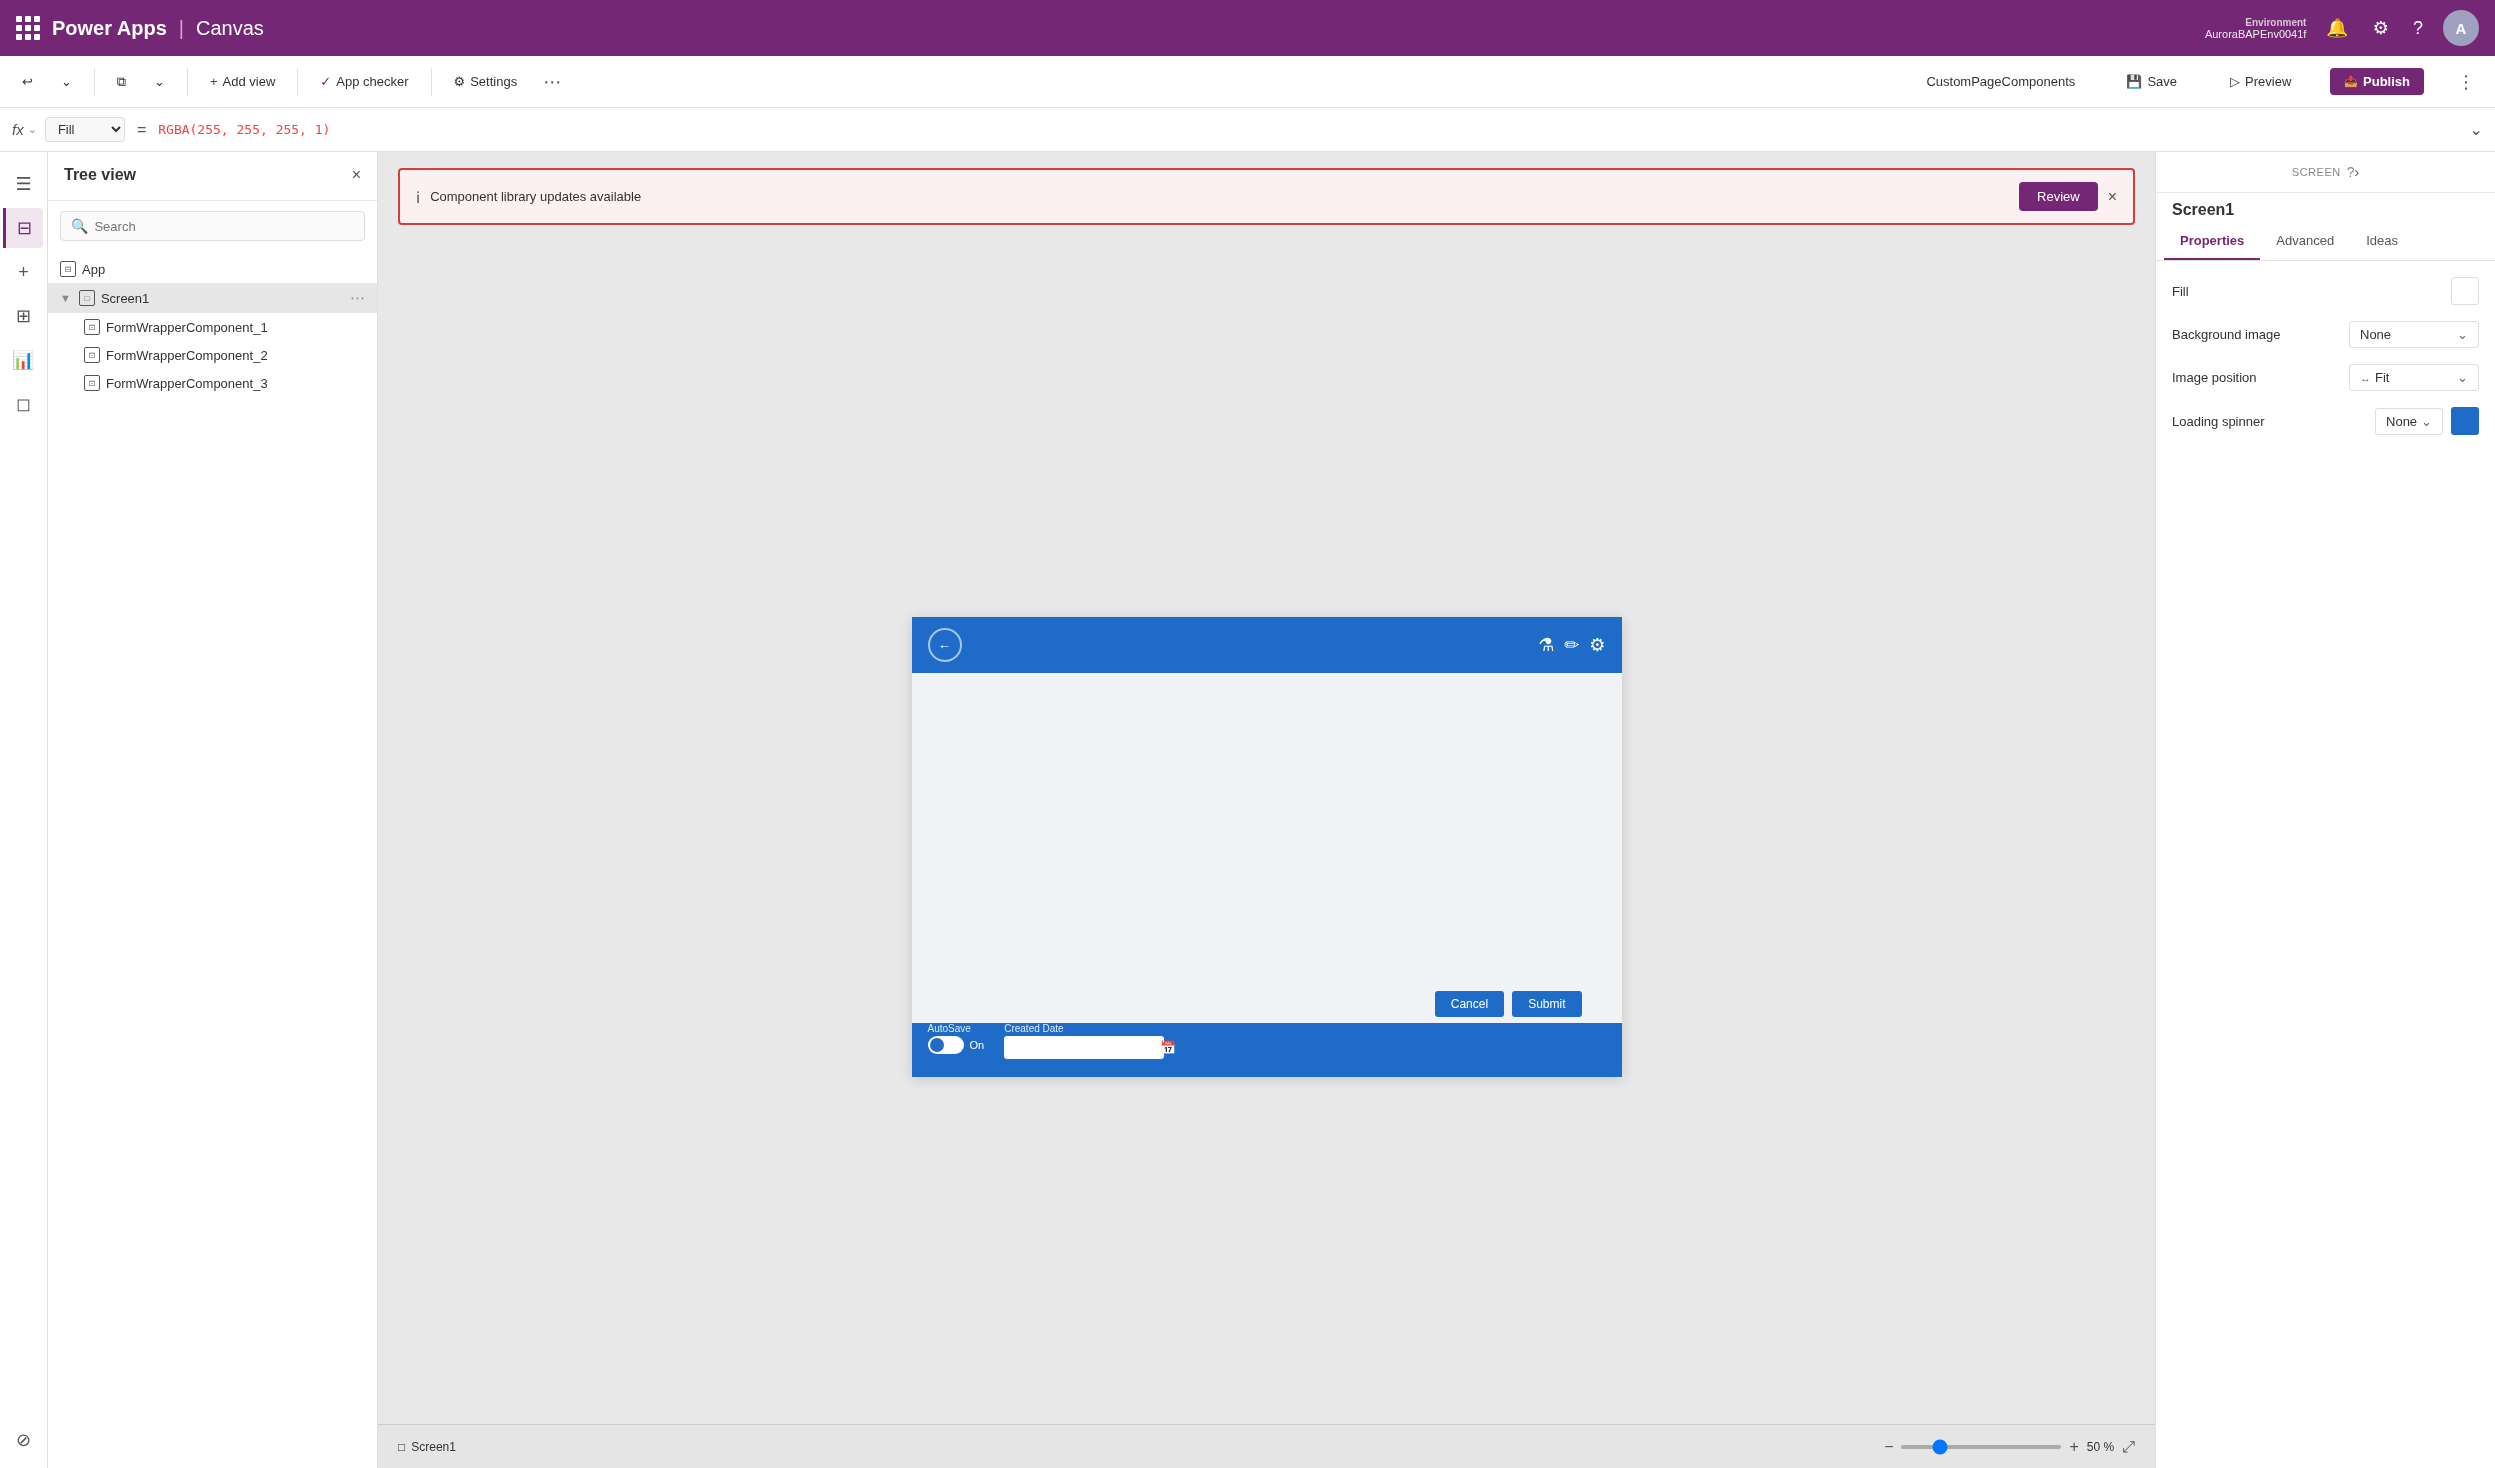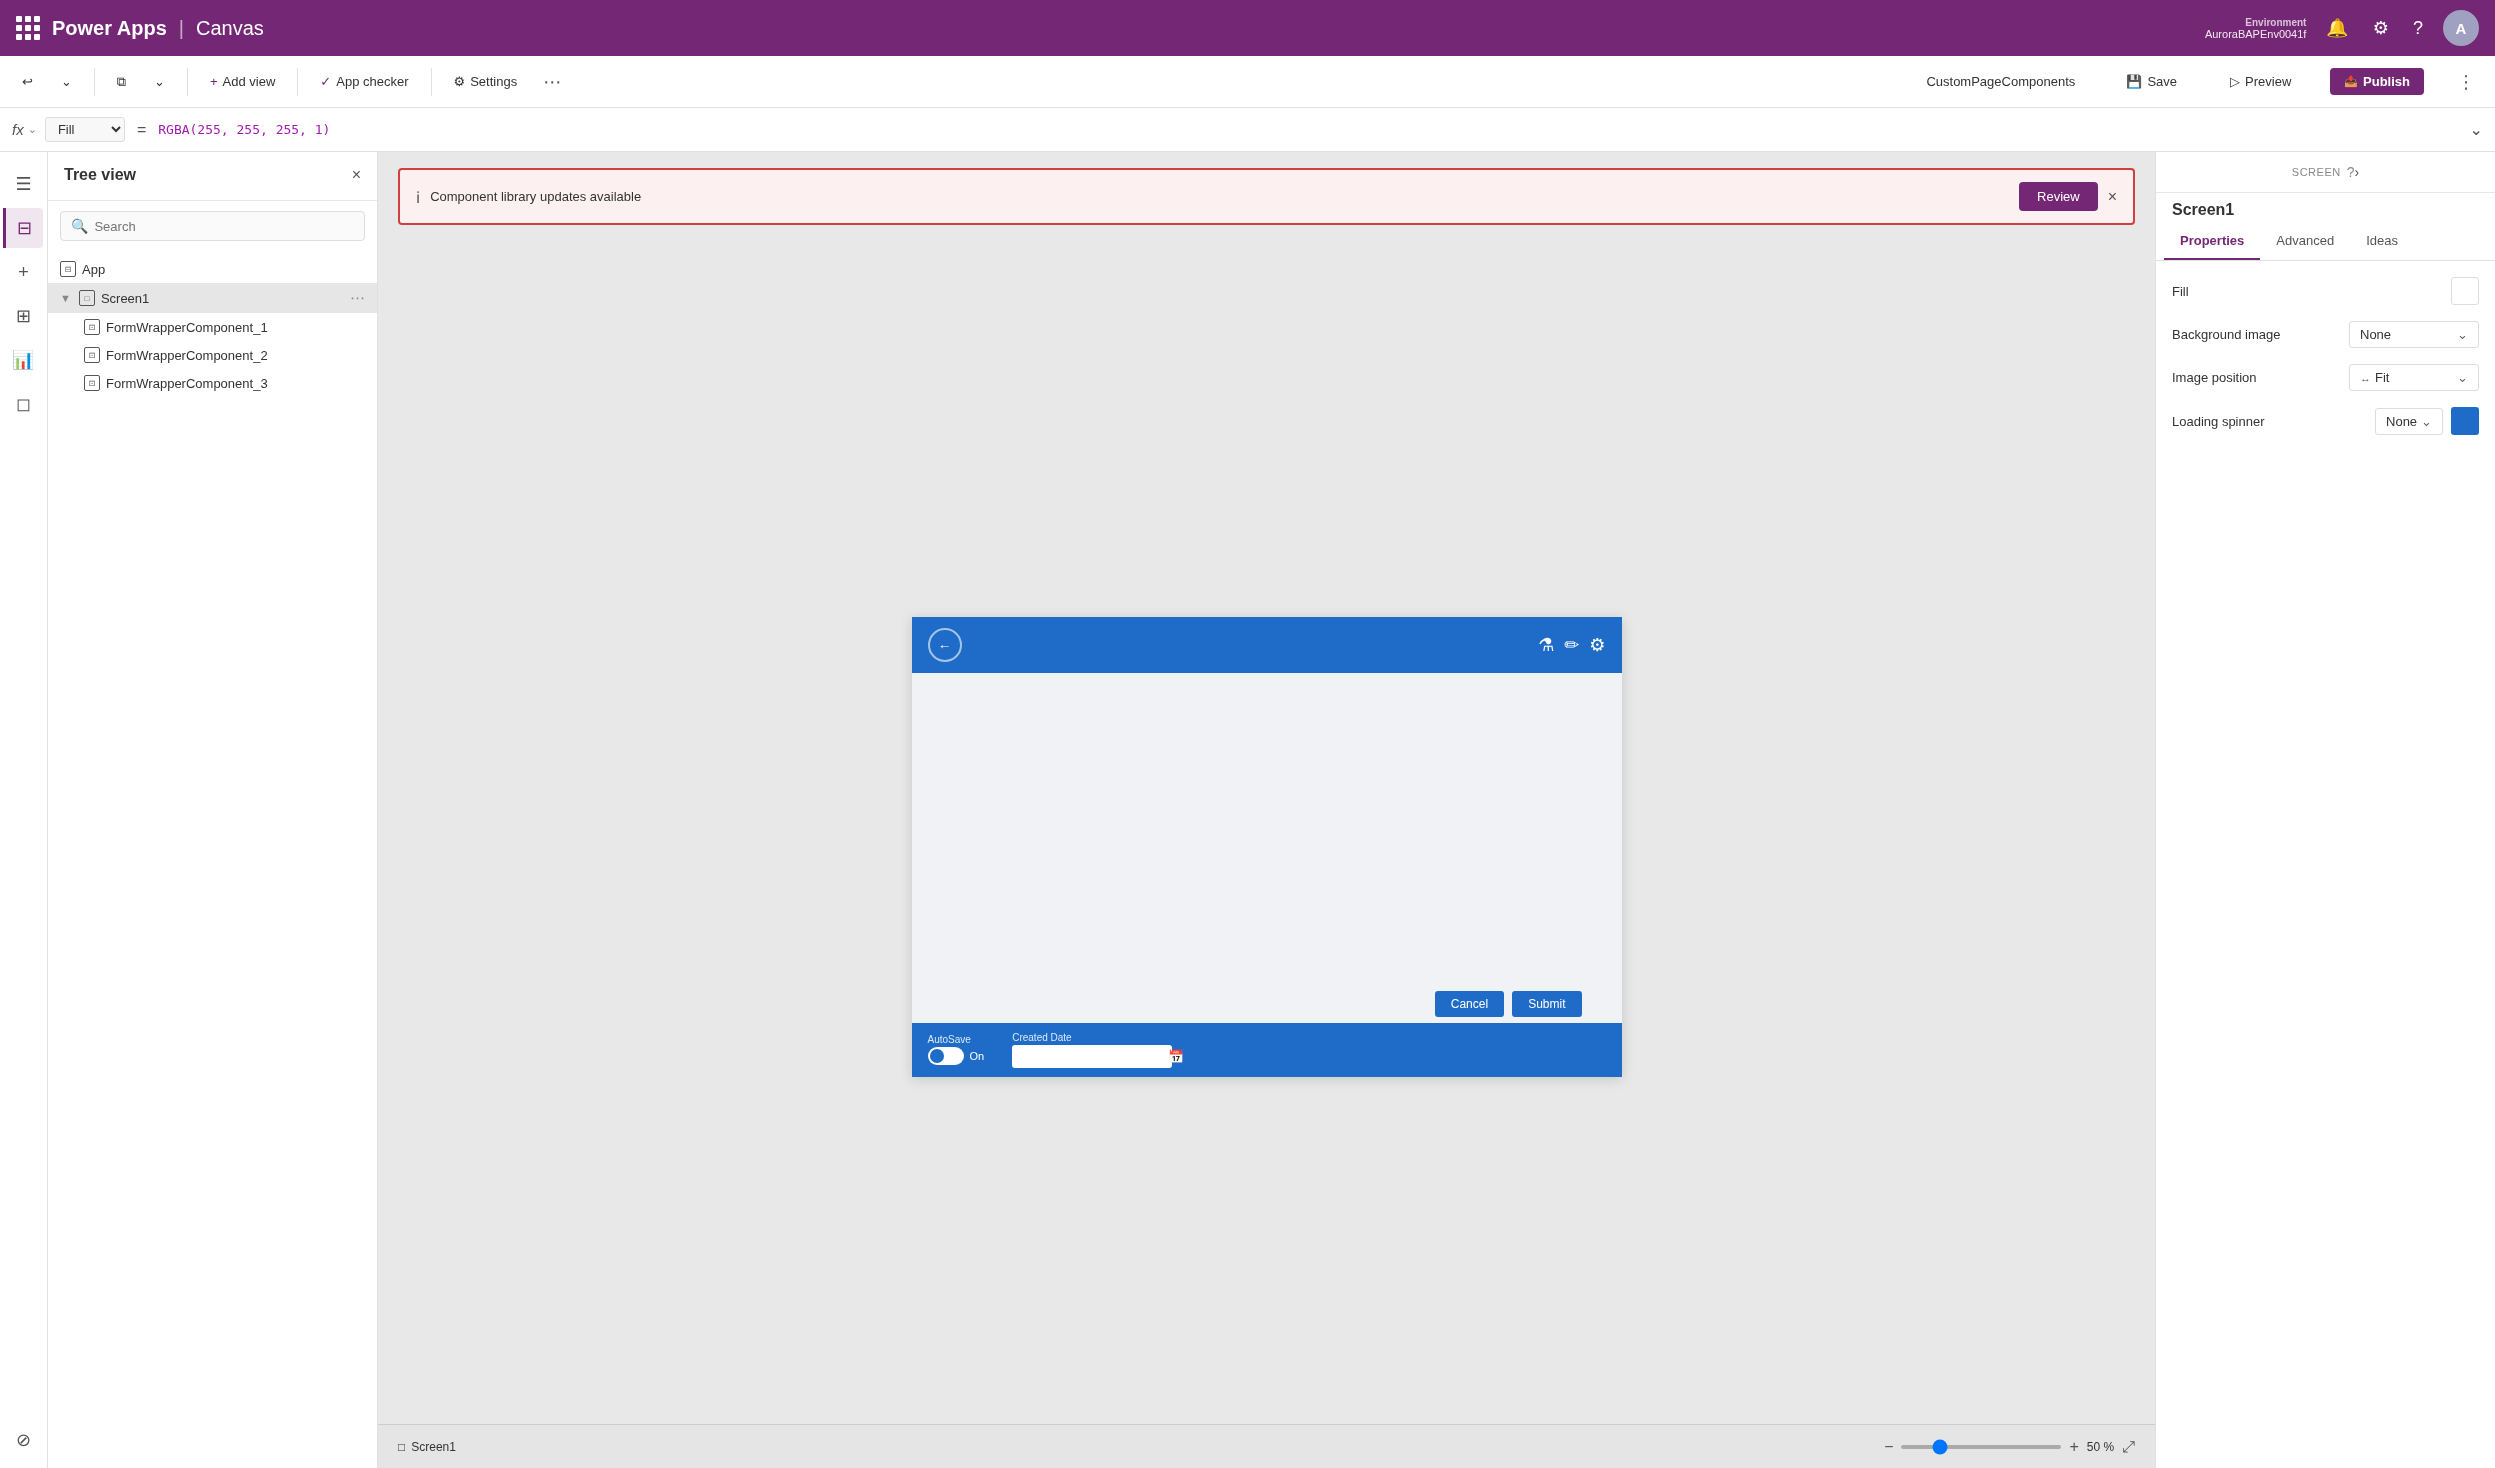--- a/index.html
+++ b/index.html
@@ -51,21 +51,21 @@
       height: 44px; padding: 0 12px; gap: 8px;
     }
     .formula-label { display: flex; align-items: center; gap: 4px; }
     .fx-symbol { font-style: italic; font-size: 15px; color: #555; }
     .prop-select {
       background: #f8f8f8; border: 1px solid #ddd; border-radius: 3px;
       padding: 3px 8px; font-size: 13px; color: #333; cursor: pointer; min-width: 80px;
     }
     .equals-sign { font-size: 16px; color: #555; padding: 0 4px; }
     .formula-input {
-      flex: 1; font-size: 13px; color: #a21caf; font-family: 'Consolas', monospace;
+      flex: 1; font-size: 13px; color: #ef4444; font-family: 'Consolas', monospace;
       border: none; outline: none; background: transparent;
     }
     .formula-chevron { color: #555; font-size: 16px; cursor: pointer; }
 
     
     .main-layout { display: flex; height: calc(1468px - 56px - 52px - 44px); }
 
     
     .sidebar-icons {
       width: 48px; background: white; border-right: 1px solid #e0e0e0;
@@ -149,22 +149,22 @@
     .canvas-cancel-btn {
       background: #1e6cc8; color: white; border: none; border-radius: 3px;
       padding: 6px 16px; font-size: 12px; cursor: pointer;
     }
     .canvas-submit-btn {
       background: #1e6cc8; color: white; border: none; border-radius: 3px;
       padding: 6px 16px; font-size: 12px; cursor: pointer;
     }
     .canvas-bottom-bar {
       position: absolute; bottom: 0; left: 0; right: 0;
-      background: #1e6cc8; height: 54px; display: flex; align-items: center;
-      padding: 0 16px; gap: 28px;
+      background: #1e6cc8; height: 54px; display: flex; align-items: flex-start;
+      padding: 0 16px; gap: 20px;
     }
     .canvas-field { display: flex; flex-direction: column; gap: 2px; }
     .canvas-field-label { font-size: 10px; color: rgba(255,255,255,0.85); }
     .toggle-container { display: flex; align-items: center; gap: 6px; }
     .toggle-track {
       width: 36px; height: 18px; background: white; border-radius: 10px;
       position: relative; cursor: pointer;
     }
     .toggle-thumb {
       width: 14px; height: 14px; background: #1e6cc8; border-radius: 50%;

